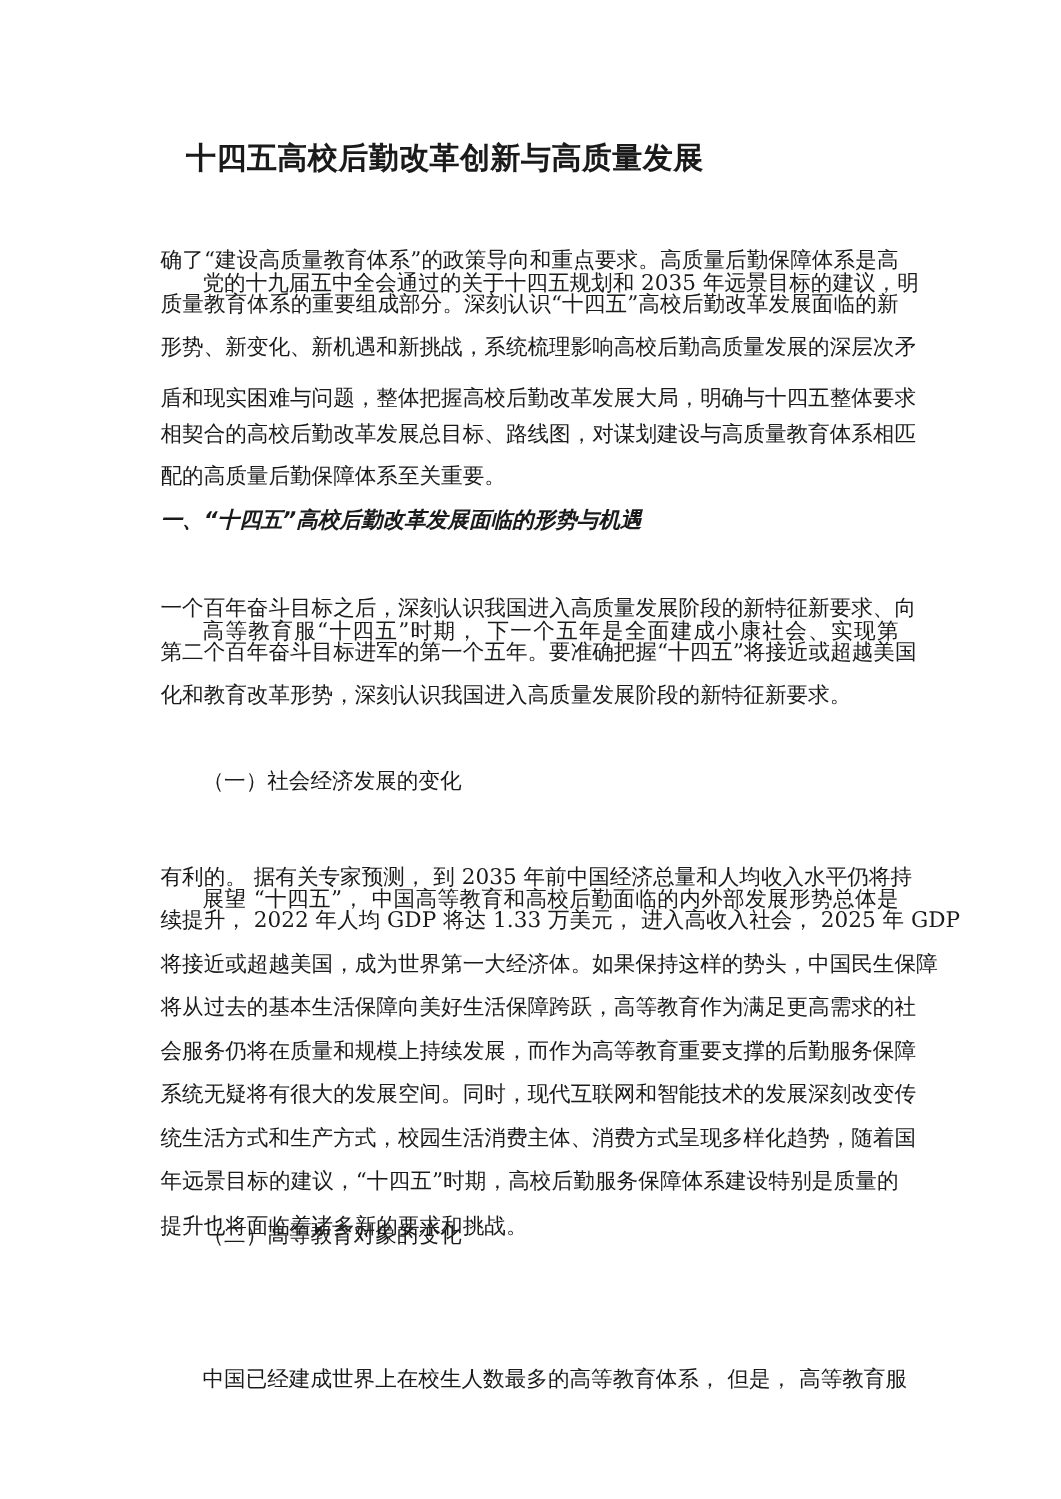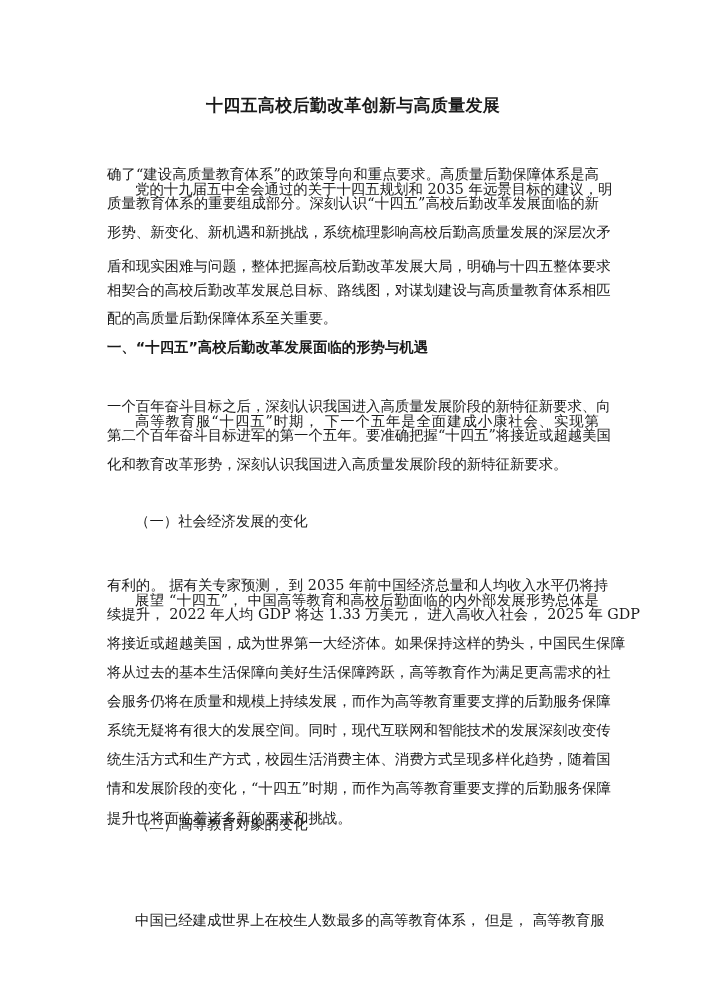--- a/index.html
+++ b/index.html
@@ -1,27 +1,27 @@
 <!DOCTYPE html>
 <html><head>
 <meta charset="utf-8">
 <style>
   html, body { margin: 0; padding: 0; background: #ffffff; }
   body { width: 707px; height: 999px; position: relative; overflow: hidden;
          font-family: "DejaVu Serif", "Liberation Serif", serif; color: #1a1a1a; }
   .page { position: absolute; left: 107px; top: 0; width: 492px; }
-  .title { position: absolute; left: 0; width: 492px; top: 93px; text-align: center;
+  .title { position: absolute; left: 17px; width: 492px; top: 93px; 
            font-family: "DejaVu Sans", "Liberation Sans", sans-serif; font-weight: bold;
-           font-size: 17px; line-height: 24px; letter-spacing: 0.3px; }
+           font-size: 20px; line-height: 24px; letter-spacing: 0.3px; }
   .line { position: absolute; left: 0; width: 492px; font-size: 14.4px; line-height: 20px;
           white-space: nowrap; text-align: justify; text-align-last: justify; }
   .line.last { text-align-last: left; }
   .line.indent { left: 28px; width: 464px; margin-top: 44px; }
   .heading { font-family: "DejaVu Sans", "Liberation Sans", sans-serif; font-weight: bold;
-             font-size: 14.4px; text-align-last: left; }
+             font-size: 14.4px; text-align-last: left; font-style: italic; }
   .sub { left: 28px; width: 464px; text-align-last: left; }
 </style>
 </head>
 <body>
 
 <div class="page">
   <div class="title">十四五高校后勤改革创新与高质量发展</div>
 
   <div class="line indent" style="top:135px">党的十九届五中全会通过的关于十四五规划和 2035 年远景目标的建议，明</div>
   <div class="line" style="top:164px">确了“建设高质量教育体系”的政策导向和重点要求。高质量后勤保障体系是高</div>
@@ -41,19 +41,19 @@
   <div class="line sub" style="top:511px">（一）社会经济发展的变化</div>
 
   <div class="line indent" style="top:546px">展望 “十四五”， 中国高等教育和高校后勤面临的内外部发展形势总体是</div>
   <div class="line" style="top:575px">有利的。 据有关专家预测， 到 2035 年前中国经济总量和人均收入水平仍将持</div>
   <div class="line" style="top:604px">续提升， 2022 年人均 GDP 将达 1.33 万美元， 进入高收入社会， 2025 年 GDP</div>
   <div class="line" style="top:633px">将接近或超越美国，成为世界第一大经济体。如果保持这样的势头，中国民生保障</div>
   <div class="line" style="top:662px">将从过去的基本生活保障向美好生活保障跨跃，高等教育作为满足更高需求的社</div>
   <div class="line" style="top:691px">会服务仍将在质量和规模上持续发展，而作为高等教育重要支撑的后勤服务保障</div>
   <div class="line" style="top:720px">系统无疑将有很大的发展空间。同时，现代互联网和智能技术的发展深刻改变传</div>
   <div class="line" style="top:749px">统生活方式和生产方式，校园生活消费主体、消费方式呈现多样化趋势，随着国</div>
-  <div class="line" style="top:778px">情和发展阶段的变化，“十四五”时期，而作为高等教育重要支撑的后勤服务保障</div>
+  <div class="line" style="top:778px">年远景目标的建议，“十四五”时期，高校后勤服务保障体系建设特别是质量的</div>
   <div class="line last" style="top:808px">提升也将面临着诸多新的要求和挑战。</div>
 
   <div class="line sub" style="top:814px">（二）高等教育对象的变化</div>
 
   <div class="line indent" style="top:866px">中国已经建成世界上在校生人数最多的高等教育体系， 但是， 高等教育服</div>
 </div>
 
 </body></html>

